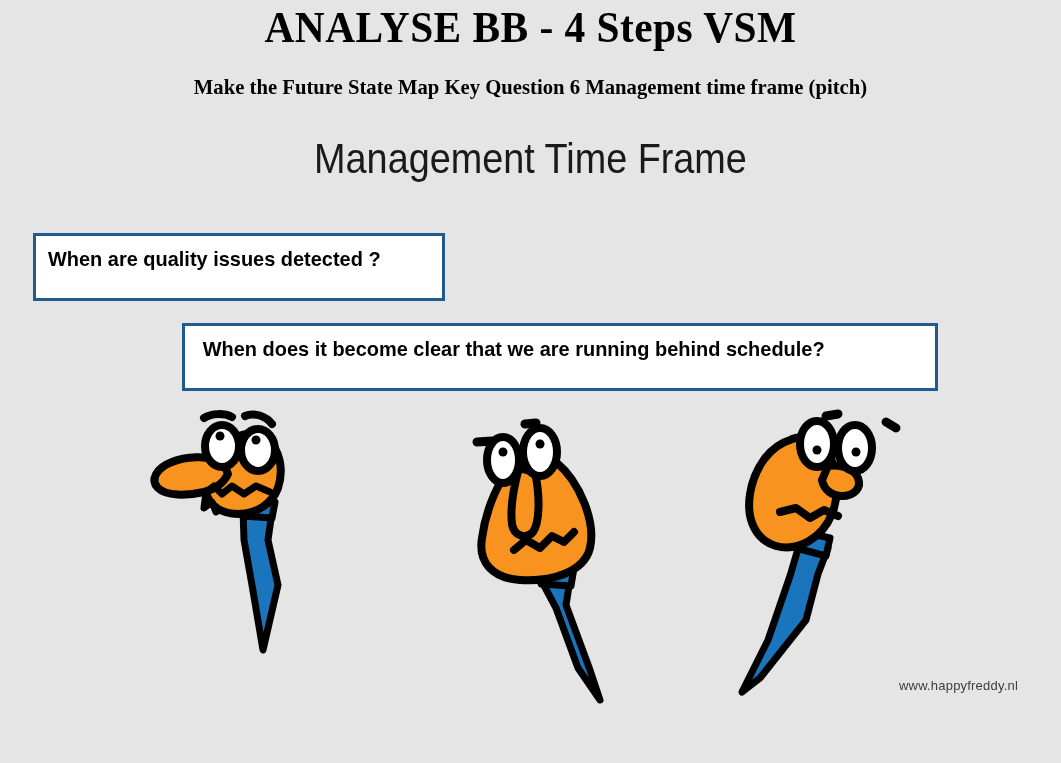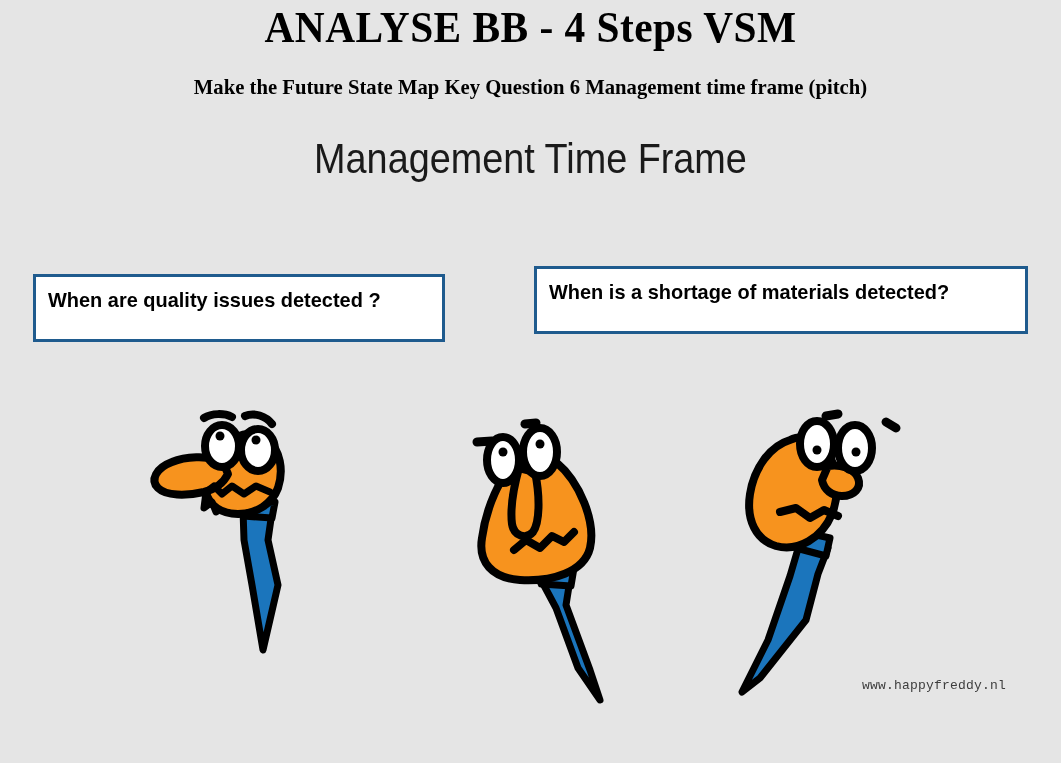--- a/index.html
+++ b/index.html
@@ -75,21 +75,20 @@
     white-space: nowrap;
   }
 
   
   .qbox {
     position: absolute;
     box-sizing: border-box;
     border: 3px solid #1f5b8e;
     background: #ffffff;
     padding: 10px 12px 0 12px;
-    margin-top: 41px;
   }
   .qbox .qtext {
     font-family: "Liberation Sans", sans-serif;
     font-weight: bold;
     font-size: 21px;
     line-height: 26px;
     color: #000000;
     transform: scaleX(0.95);
     transform-origin: left top;
     white-space: nowrap;
@@ -107,23 +106,23 @@
     left: 0;
     top: 400px;
     width: 1061px;
     height: 320px;
   }
   .figure-svg { display: block; }
 
   
   .watermark {
     position: absolute;
-    left: 862px;
+    left: 899px;
     top: 678px;
-    font-family: Liberation Mono, monospace;
+    font-family: Liberation Sans, sans-serif;
     font-size: 13px;
     color: #3d3d3d;
     letter-spacing: 0.2px;
     white-space: nowrap;
     text-align: right;
   }
 </style>
 </head>
 <body>
 
@@ -132,24 +131,24 @@
   <div class="title-main">ANALYSE BB - 4 Steps VSM</div>
 
   <div class="title-sub">Make the Future State Map Key Question 6 Management time frame (pitch)</div>
 
   <div class="title-section">Management Time Frame</div>
 
   <div class="qbox" id="qbox-1">
     <div class="qtext">When are quality issues detected ?</div>
   </div>
 
-  <div class="qbox" id="qbox-2">
-    <div class="qtext">When is a shortage of materials detected?</div>
+
+  <div class="qbox" id="qbox-3">
+    <div class="qtext">When does it become clear that we are running behind schedule?</div>
   </div>
-
 
   <div class="figures">
     <svg class="figure-svg" width="1061" height="320" viewBox="0 0 1061 320" xmlns="http://www.w3.org/2000/svg">
 
       <g>
 
         <path d="M243,110 L272,112 L268,140 L278,185 L263,250 L252,185 L244,140 Z" fill="#1B75BC" stroke="#000000" stroke-width="7" stroke-linejoin="round" stroke-linecap="round"></path>
 
         <path d="M241,100 L275,102 L272,118 L243,116 Z" fill="#1B75BC" stroke="#000000" stroke-width="7" stroke-linejoin="round"></path>
 

